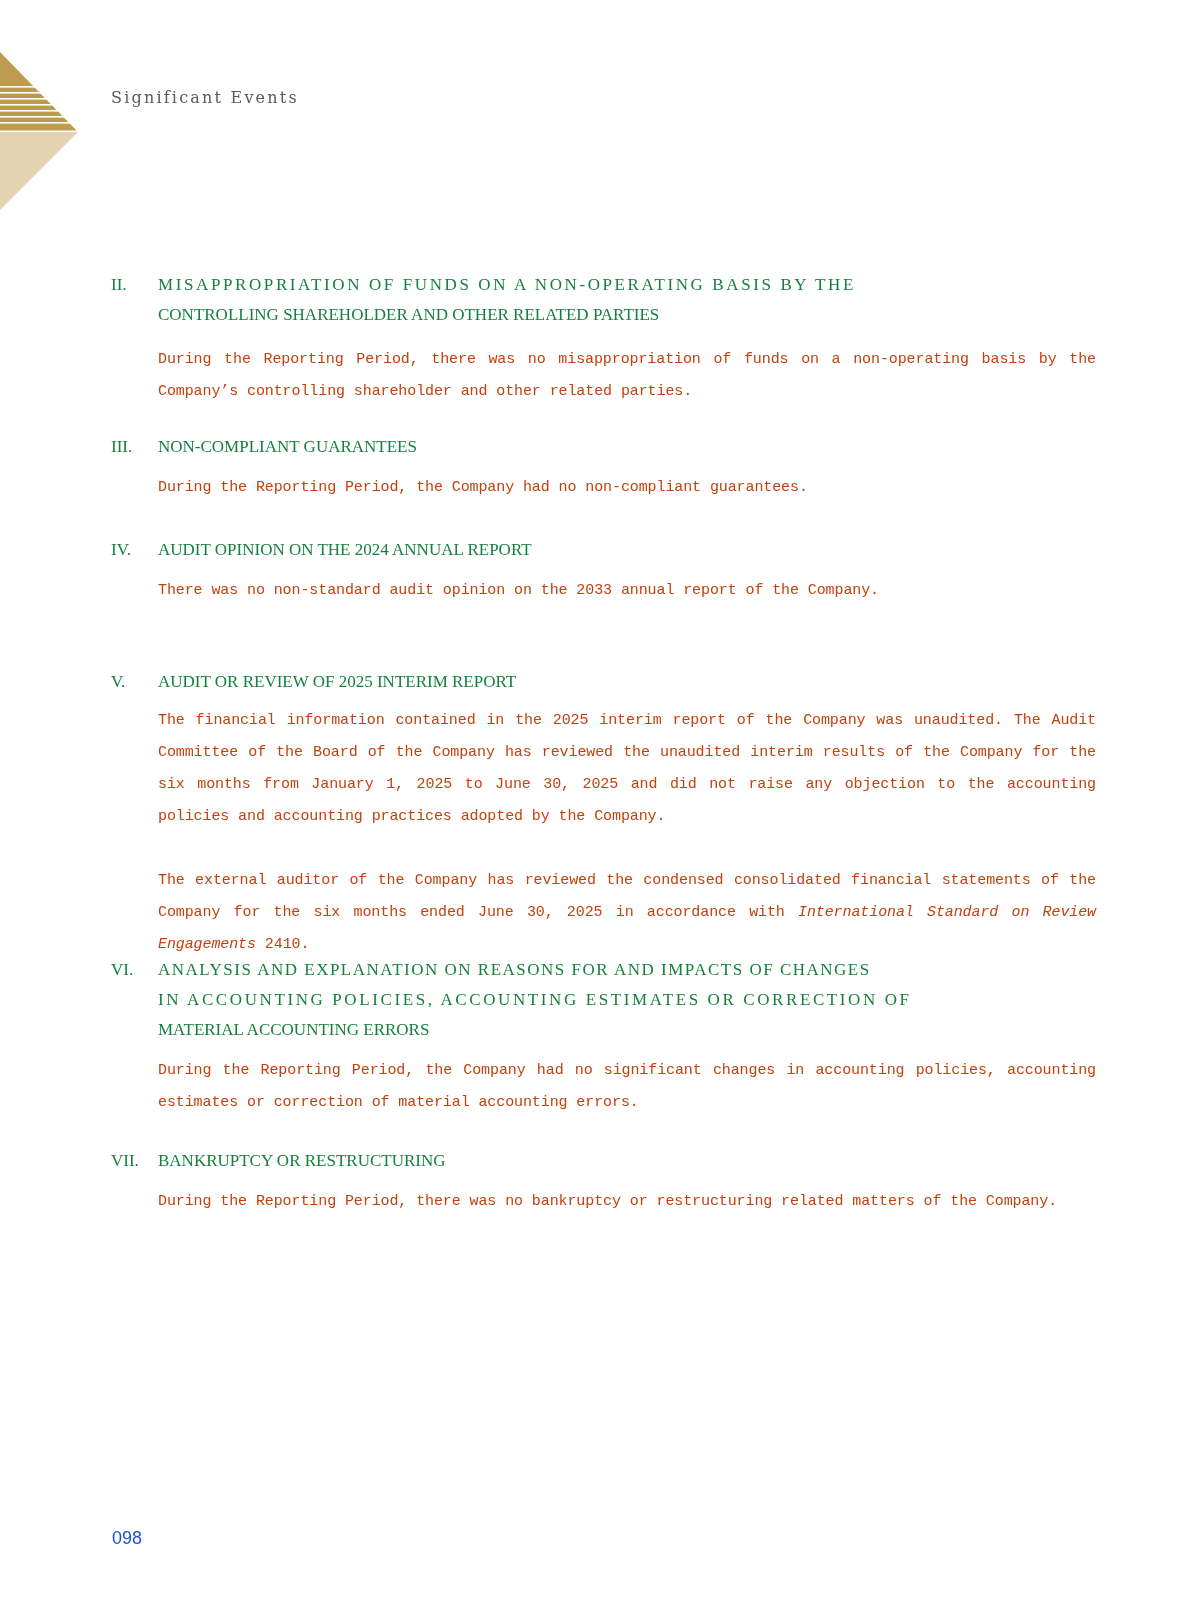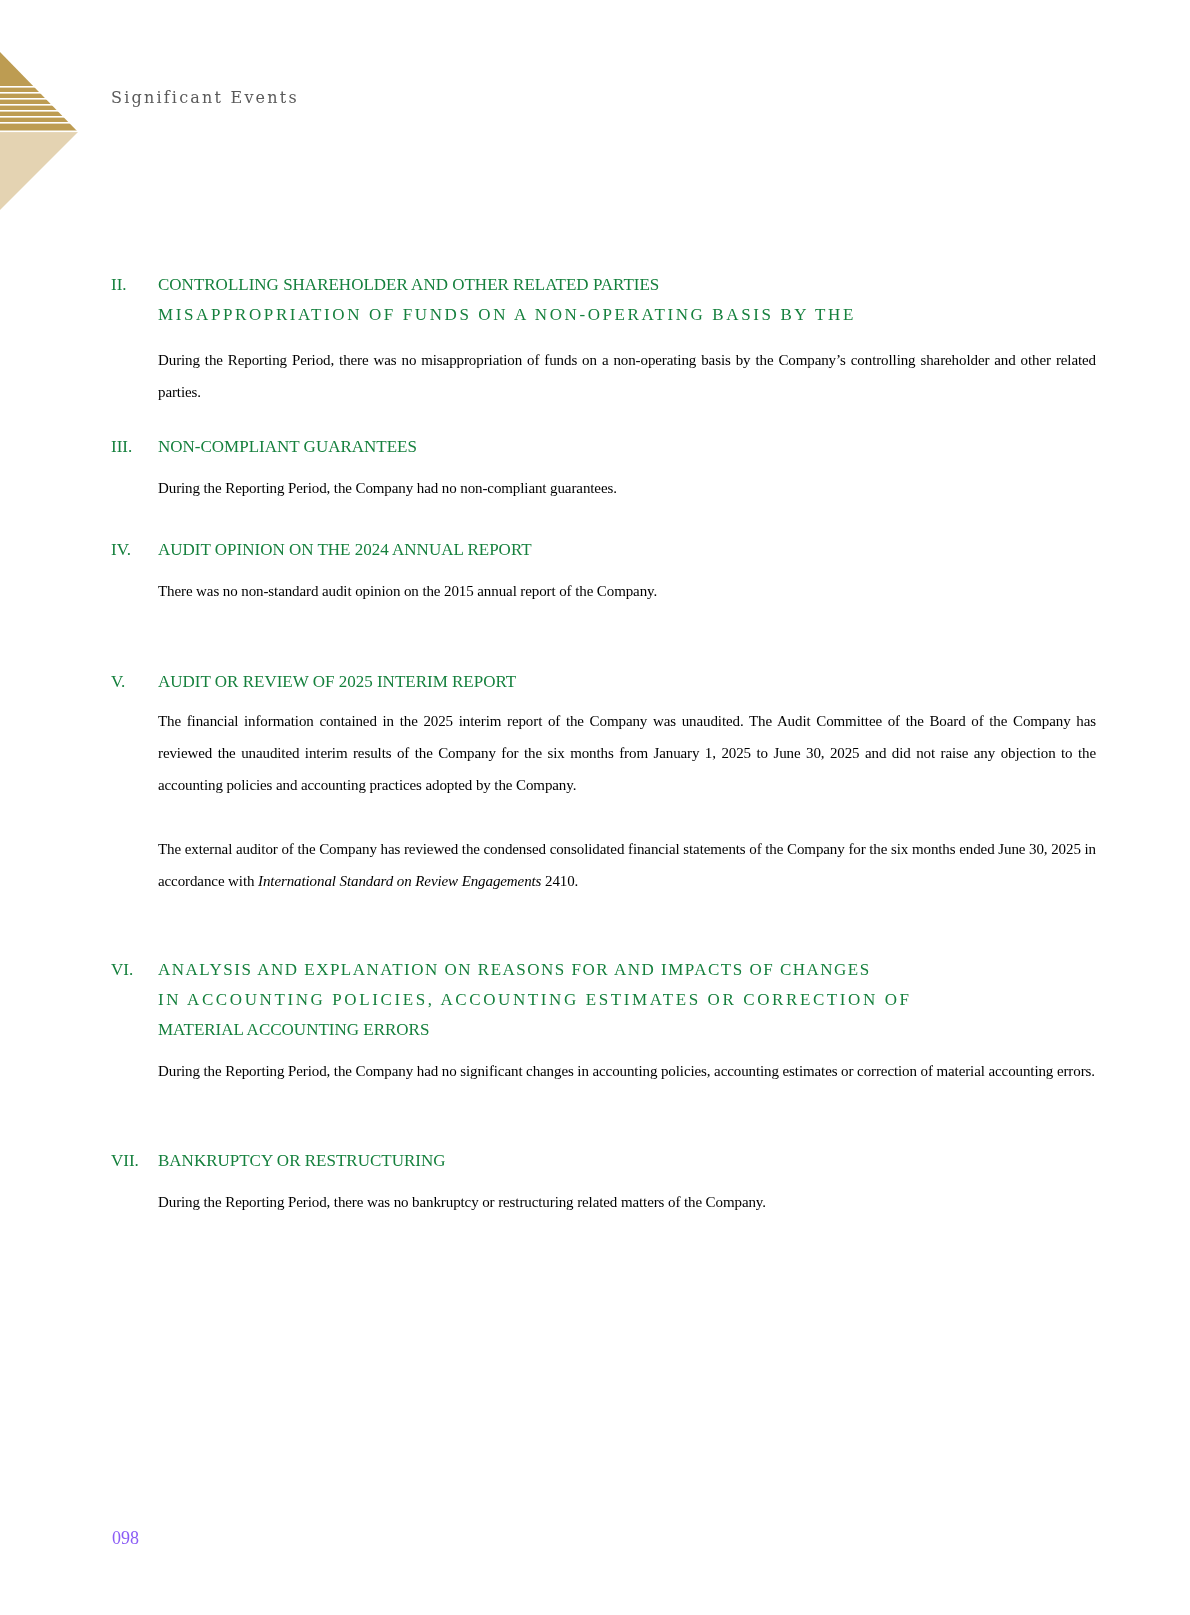--- a/index.html
+++ b/index.html
@@ -15,29 +15,29 @@
 
   .section { position: absolute; left: 111px; width: 985px; }
   .sec-head { position: relative; padding-left: 47px;
     font-family: "Liberation Serif", serif; color: #15803d;
     font-size: 17px; line-height: 30px; text-transform: uppercase; }
   .sec-num { position: absolute; left: 0; top: 0; }
   .sec-title { display: block; text-align: justify; text-align-last: left; }
   .sec-title.spaced { letter-spacing: 2.6px; }
   .sec-title.spaced-md { letter-spacing: 1.5px; }
   .body-text { margin-left: 47px; margin-top: 14px;
-    font-family: Liberation Serif, serif; font-weight: 300;
-    font-size: 15px; line-height: 32px; color: #000000;
+    font-family: Liberation Mono, monospace; font-weight: 300;
+    font-size: 15px; line-height: 32px; color: #c2410c;
     text-align: justify; letter-spacing: -0.1px; }
   .body-text + .body-text { margin-top: 32px; }
   em { font-style: italic; margin-top: 40px; }
 
   .page-number {
     position: absolute; left: 112px; top: 1528px;
-    font-family: Liberation Serif, serif; font-size: 18px; color: #8b5cf6;
+    font-family: Liberation Sans, sans-serif; font-size: 18px; color: #1d4ed8;
   }
 </style>
 </head>
 <body>
 
 <svg class="corner-deco" viewBox="0 0 80 165">
   <polygon points="0,82 78,82 0,160" fill="#e4d3b2"></polygon>
   <polygon points="0,2 78,82 0,82" fill="#bd9c52"></polygon>
   <g fill="#ffffff">
     <rect x="0" y="36" width="80" height="1.6"></rect>
@@ -49,40 +49,40 @@
     <rect x="0" y="72" width="80" height="1.6"></rect>
     <rect x="0" y="80.5" width="80" height="1.6"></rect>
   </g>
 </svg>
 
 <div class="running-header">Significant Events</div>
 
 <div class="section" style="top:270px;">
   <div class="sec-head">
     <span class="sec-num">II.</span>
+    <span class="sec-title spaced">MISAPPROPRIATION OF FUNDS ON A NON-OPERATING BASIS BY THE</span>
     <span class="sec-title">CONTROLLING SHAREHOLDER AND OTHER RELATED PARTIES</span>
-    <span class="sec-title spaced">MISAPPROPRIATION OF FUNDS ON A NON-OPERATING BASIS BY THE</span>
   </div>
   <div class="body-text">During the Reporting Period, there was no misappropriation of funds on a non-operating basis by the Company’s controlling shareholder and other related parties.</div>
 </div>
 
 <div class="section" style="top:432px;">
   <div class="sec-head">
     <span class="sec-num">III.</span>
     <span class="sec-title">NON-COMPLIANT GUARANTEES</span>
   </div>
   <div class="body-text" style="margin-top:10px;">During the Reporting Period, the Company had no non-compliant guarantees.</div>
 </div>
 
 <div class="section" style="top:535px;">
   <div class="sec-head">
     <span class="sec-num">IV.</span>
     <span class="sec-title">AUDIT OPINION ON THE 2024 ANNUAL REPORT</span>
   </div>
-  <div class="body-text" style="margin-top:10px;">There was no non-standard audit opinion on the 2015 annual report of the Company.</div>
+  <div class="body-text" style="margin-top:10px;">There was no non-standard audit opinion on the 2033 annual report of the Company.</div>
 </div>
 
 <div class="section" style="top:667px;">
   <div class="sec-head">
     <span class="sec-num">V.</span>
     <span class="sec-title">AUDIT OR REVIEW OF 2025 INTERIM REPORT</span>
   </div>
   <div class="body-text" style="margin-top:8px;">The financial information contained in the 2025 interim report of the Company was unaudited. The Audit Committee of the Board of the Company has reviewed the unaudited interim results of the Company for the six months from January 1, 2025 to June 30, 2025 and did not raise any objection to the accounting policies and accounting practices adopted by the Company.</div>
   <div class="body-text"><span>The external auditor of the Company has reviewed the condensed consolidated financial statements of the Company for the six months ended June 30, 2025 in accordance with </span><em>International Standard on Review Engagements</em><span> 2410.</span></div>
 </div>

